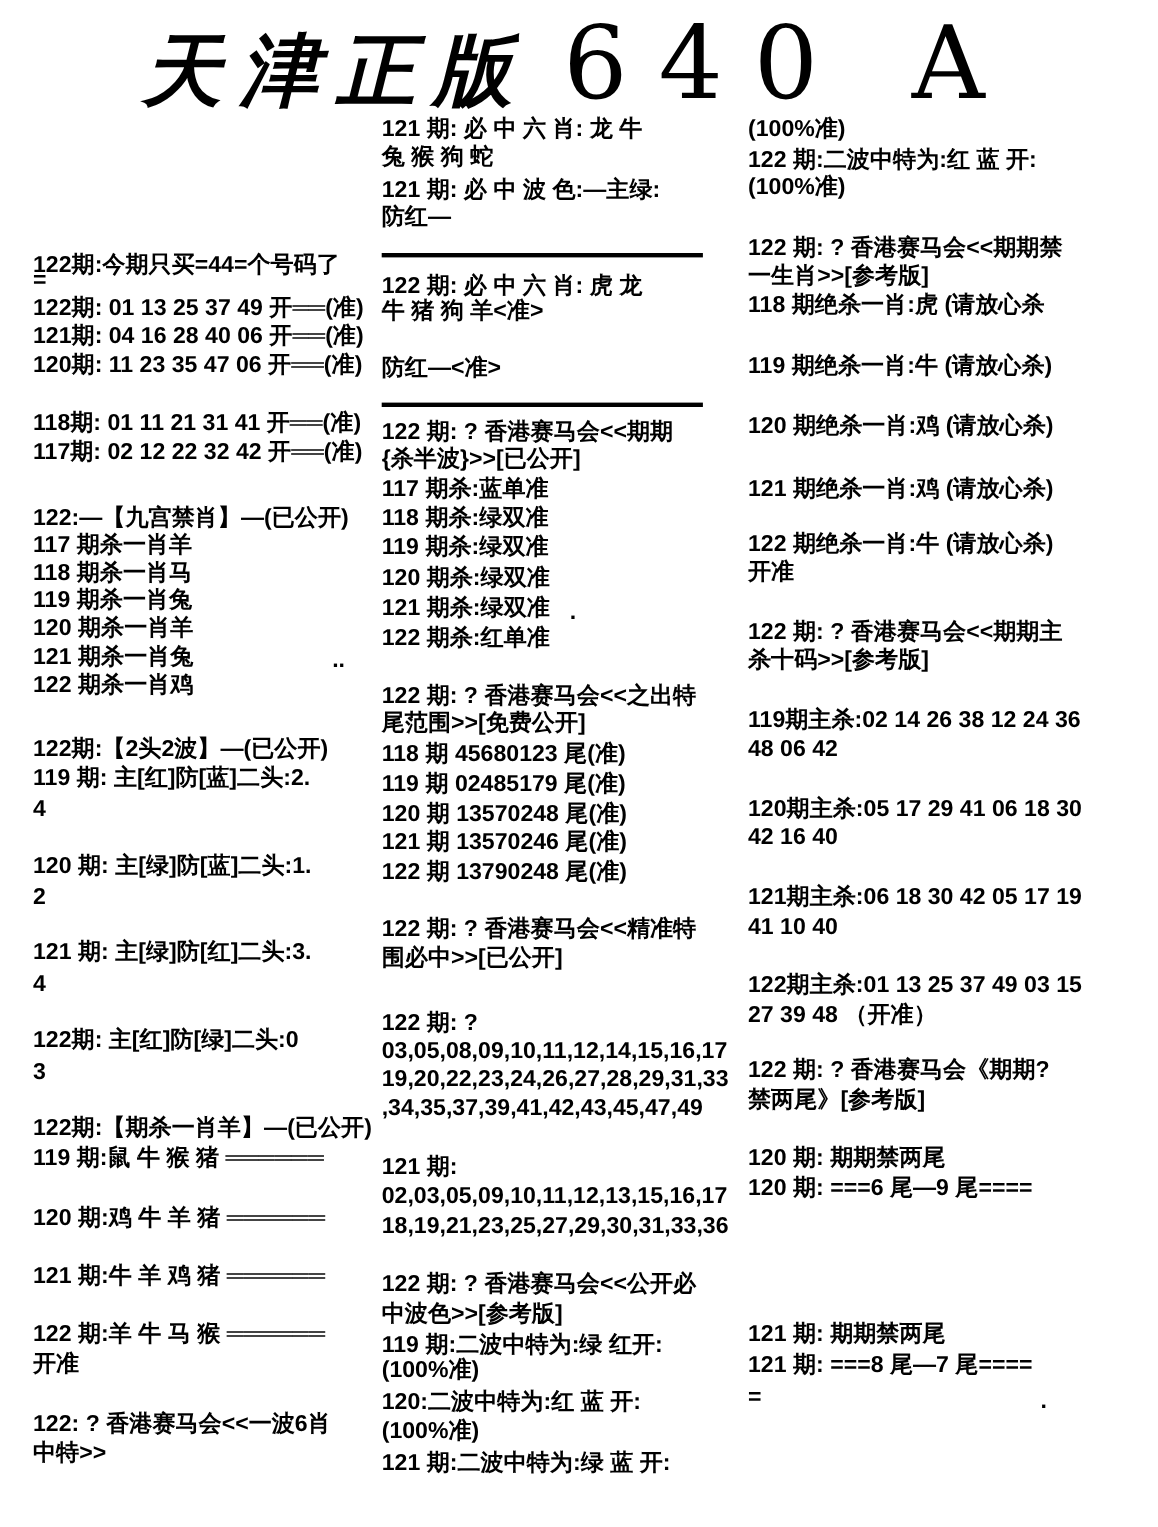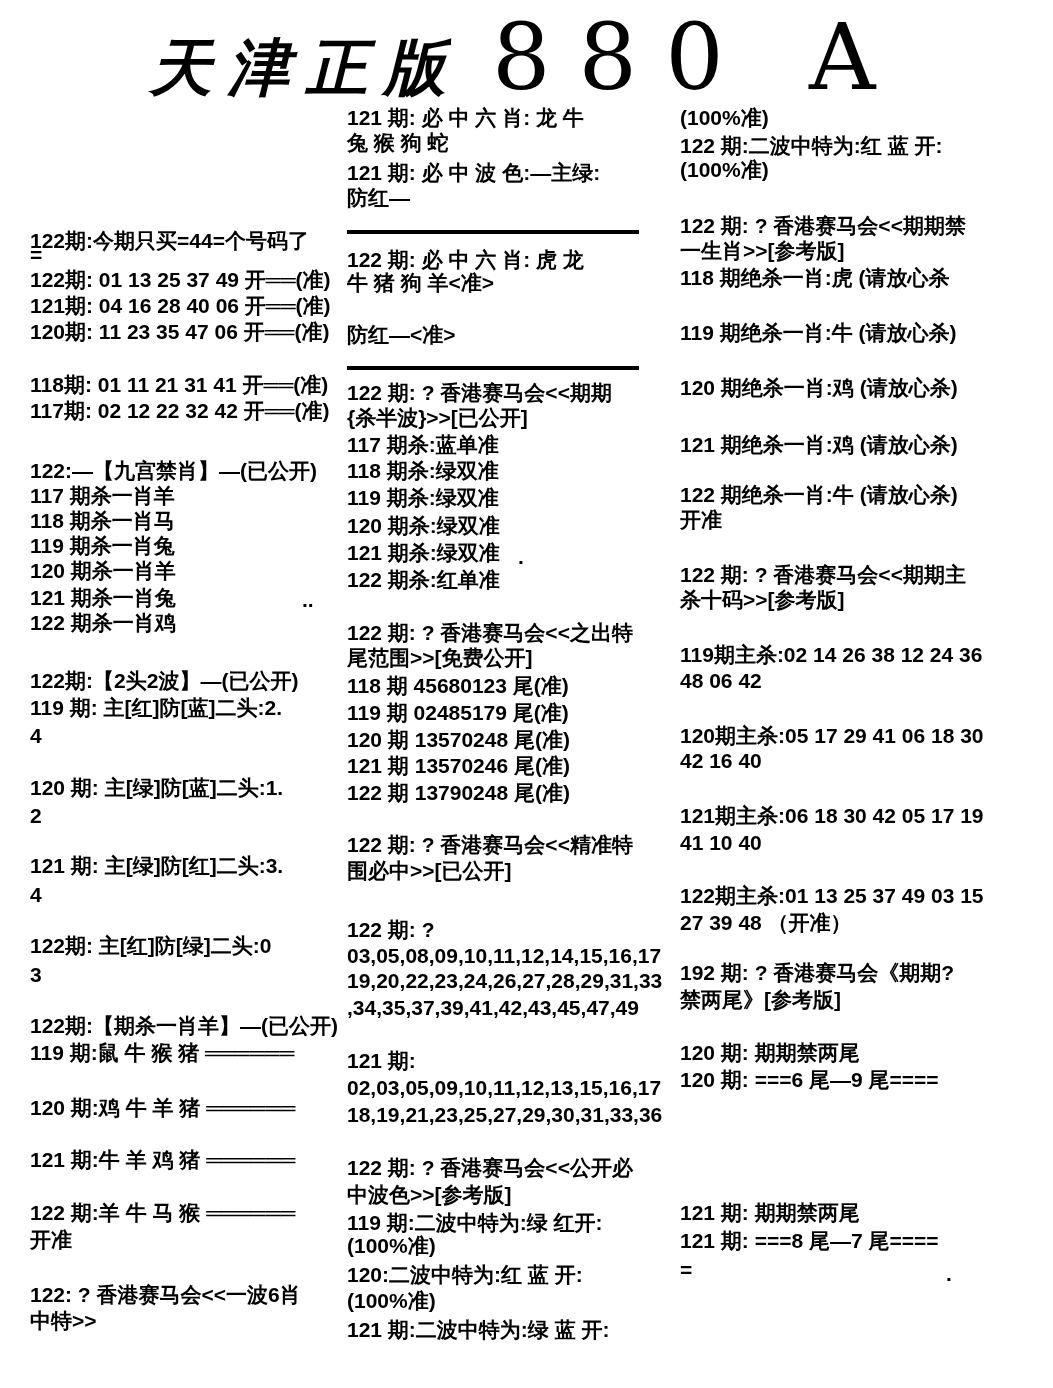--- a/index.html
+++ b/index.html
@@ -12,21 +12,21 @@
     color:#000;
     overflow:hidden;
   }
   .masthead{
     position:absolute;top:4px;left:0;width:100%;
     text-align:center;white-space:nowrap;
   }
   .m-cn{
     font-family:"DejaVu Serif","Liberation Serif",serif;
     font-style:italic;font-weight:bold;
-    font-size:62px;letter-spacing:16px;
+    font-size:72px;letter-spacing:16px;
   }
   .m-code{
     font-family:"DejaVu Serif","Liberation Serif",serif;
     font-weight:normal;font-size:92px;letter-spacing:28px;
     margin-left:26px;
   }
   .ln{
     position:absolute;white-space:nowrap;
     font-size:21px;line-height:25px;
   }
@@ -35,21 +35,21 @@
   }
   .mark{position:absolute;font-size:21px;}
 </style>
 </head>
 <body>
 
 <div id="page">
 
   <div class="masthead">
     <span class="m-cn">天津正版</span>
-    <span class="m-code">880 A</span>
+    <span class="m-code">640 A</span>
   </div>
 
   <div class="ln" style="left:30px;top:228px">122期:今期只买=44=个号码了</div>
   <div class="ln" style="left:30px;top:242px">=</div>
   <div class="ln" style="left:30px;top:267px">122期: 01 13 25 37 49 开══(准)</div>
   <div class="ln" style="left:30px;top:293px">121期: 04 16 28 40 06 开══(准)</div>
   <div class="ln" style="left:30px;top:319px">120期: 11 23 35 47 06 开══(准)</div>
   <div class="ln" style="left:30px;top:372px">118期: 01 11 21 31 41 开══(准)</div>
   <div class="ln" style="left:30px;top:398px">117期: 02 12 22 32 42 开══(准)</div>
   <div class="ln" style="left:30px;top:458px">122:—【九宫禁肖】—(已公开)</div>
@@ -132,21 +132,21 @@
   <div class="ln" style="left:680px;top:562px">122 期: ? 香港赛马会&lt;&lt;期期主</div>
   <div class="ln" style="left:680px;top:587px">杀十码&gt;&gt;[参考版]</div>
   <div class="ln" style="left:680px;top:642px">119期主杀:02 14 26 38 12 24 36</div>
   <div class="ln" style="left:680px;top:668px">48 06 42</div>
   <div class="ln" style="left:680px;top:723px">120期主杀:05 17 29 41 06 18 30</div>
   <div class="ln" style="left:680px;top:748px">42 16 40</div>
   <div class="ln" style="left:680px;top:803px">121期主杀:06 18 30 42 05 17 19</div>
   <div class="ln" style="left:680px;top:830px">41 10 40</div>
   <div class="ln" style="left:680px;top:883px">122期主杀:01 13 25 37 49 03 15</div>
   <div class="ln" style="left:680px;top:910px">27 39 48 （开准）</div>
-  <div class="ln" style="left:680px;top:960px">192 期: ? 香港赛马会《期期?</div>
+  <div class="ln" style="left:680px;top:960px">122 期: ? 香港赛马会《期期?</div>
   <div class="ln" style="left:680px;top:987px">禁两尾》[参考版]</div>
   <div class="ln" style="left:680px;top:1040px">120 期: 期期禁两尾</div>
   <div class="ln" style="left:680px;top:1067px">120 期: ===6 尾—9 尾====</div>
   <div class="ln" style="left:680px;top:1200px">121 期: 期期禁两尾</div>
   <div class="ln" style="left:680px;top:1228px">121 期: ===8 尾—7 尾====</div>
   <div class="ln" style="left:680px;top:1257px">=</div>
 
   <div class="mark" style="left:302px;top:588px">..</div>
   <div class="mark" style="left:518px;top:545px">.</div>
   <div class="mark" style="left:946px;top:1262px">.</div>

